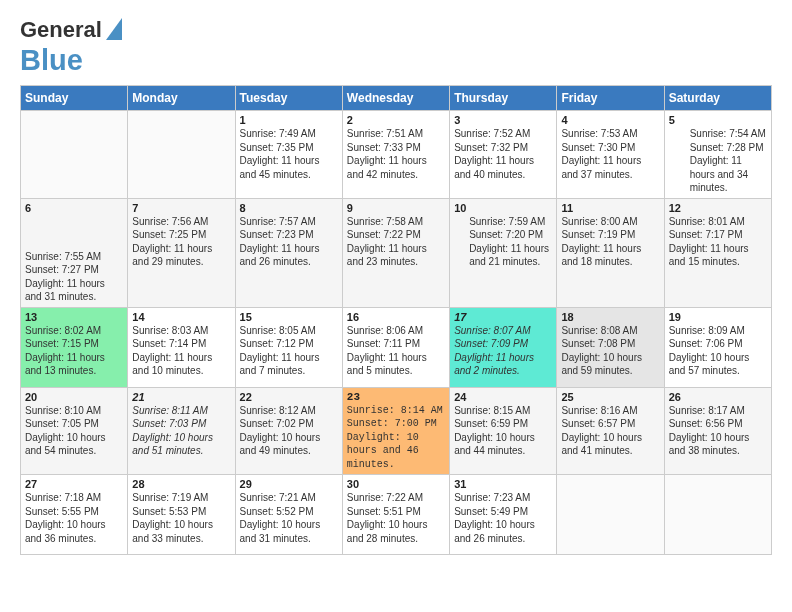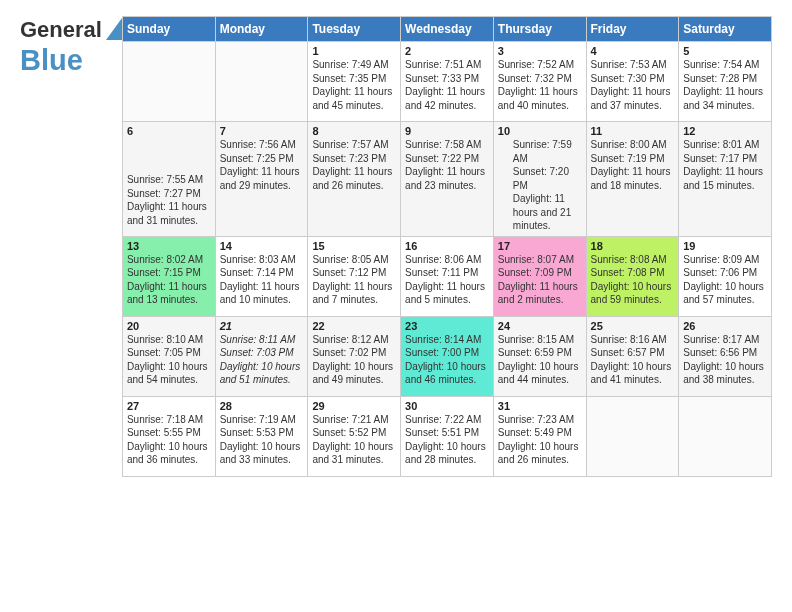--- a/index.html
+++ b/index.html
@@ -8,21 +8,21 @@
       background: #fff;
       width: 792px;
       height: 612px;
       overflow: hidden;
     }
     .page {
       width: 792px;
       height: 484px;
       padding: 16px 20px 10px 20px;
       display: flex;
-      flex-direction: row;
+      flex-direction: column;
     }
     .header {
       display: flex;
       justify-content: space-between;
       align-items: flex-start;
       margin-bottom: 8px;
     }
     .logo {
       display: flex;
       flex-direction: column;
@@ -145,21 +145,21 @@
 Daylight: 11 hours and 40 minutes.</div>
           </td>
           <td style="background: rgb(255, 255, 255);">
             <span class="day-num">4</span>
             <div class="day-info" style="white-space: pre-line;">Sunrise: 7:53 AM
 Sunset: 7:30 PM
 Daylight: 11 hours and 37 minutes.</div>
           </td>
           <td style="background: rgb(255, 255, 255);">
             <span class="day-num">5</span>
-            <div class="day-info" style="white-space: pre-line;">Sunrise: 7:54 AM
+            <div class="day-info" style="white-space: pre-line; margin-left: 21px;">Sunrise: 7:54 AM
 Sunset: 7:28 PM
 Daylight: 11 hours and 34 minutes.</div>
           </td>
         </tr>
         <tr>
           <td style="background: rgb(245, 245, 245);">
             <span class="day-num">6</span>
             <div class="day-info" style="white-space: pre-line; margin-top: 36px;">Sunrise: 7:55 AM
 Sunset: 7:27 PM
 Daylight: 11 hours and 31 minutes.</div>
@@ -219,27 +219,27 @@
             <div class="day-info" style="white-space: pre-line;">Sunrise: 8:05 AM
 Sunset: 7:12 PM
 Daylight: 11 hours and 7 minutes.</div>
           </td>
           <td style="background: rgb(255, 255, 255);">
             <span class="day-num">16</span>
             <div class="day-info" style="white-space: pre-line;">Sunrise: 8:06 AM
 Sunset: 7:11 PM
 Daylight: 11 hours and 5 minutes.</div>
           </td>
-          <td style="background: #f9a8d4;">
+          <td style="background: #5eead4; font-style: italic;">
             <span class="day-num">17</span>
             <div class="day-info" style="white-space: pre-line;">Sunrise: 8:07 AM
 Sunset: 7:09 PM
 Daylight: 11 hours and 2 minutes.</div>
           </td>
-          <td style="background: #bef264;">
+          <td style="background: #e5e5e5;">
             <span class="day-num">18</span>
             <div class="day-info" style="white-space: pre-line;">Sunrise: 8:08 AM
 Sunset: 7:08 PM
 Daylight: 10 hours and 59 minutes.</div>
           </td>
           <td style="background: rgb(255, 255, 255);">
             <span class="day-num">19</span>
             <div class="day-info" style="white-space: pre-line;">Sunrise: 8:09 AM
 Sunset: 7:06 PM
 Daylight: 10 hours and 57 minutes.</div>
@@ -257,21 +257,21 @@
             <div class="day-info" style="white-space: pre-line;">Sunrise: 8:11 AM
 Sunset: 7:03 PM
 Daylight: 10 hours and 51 minutes.</div>
           </td>
           <td style="background: rgb(245, 245, 245);">
             <span class="day-num">22</span>
             <div class="day-info" style="white-space: pre-line;">Sunrise: 8:12 AM
 Sunset: 7:02 PM
 Daylight: 10 hours and 49 minutes.</div>
           </td>
-          <td style="background: #5eead4;">
+          <td style="background: #fdba74; font-family: Liberation Mono, monospace;">
             <span class="day-num">23</span>
             <div class="day-info" style="white-space: pre-line;">Sunrise: 8:14 AM
 Sunset: 7:00 PM
 Daylight: 10 hours and 46 minutes.</div>
           </td>
           <td style="background: rgb(245, 245, 245);">
             <span class="day-num">24</span>
             <div class="day-info" style="white-space: pre-line;">Sunrise: 8:15 AM
 Sunset: 6:59 PM
 Daylight: 10 hours and 44 minutes.</div>

